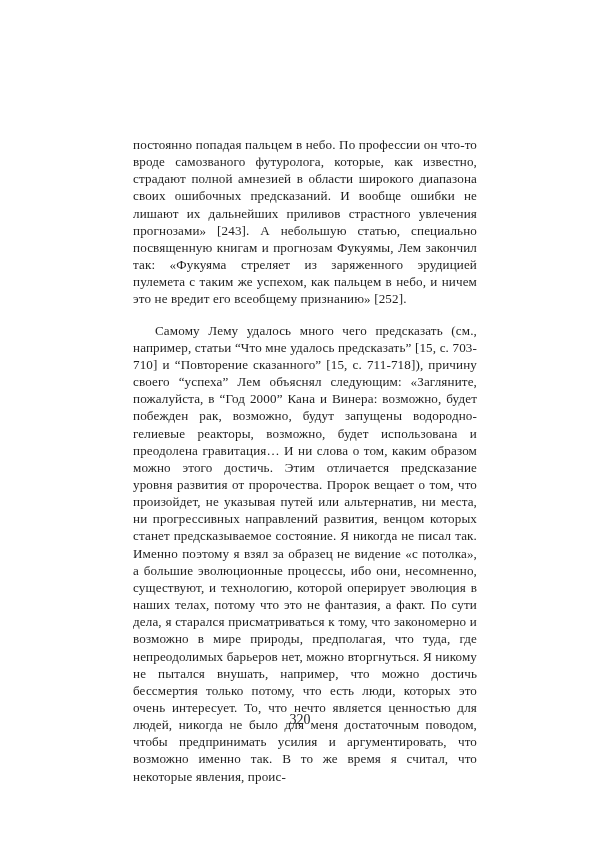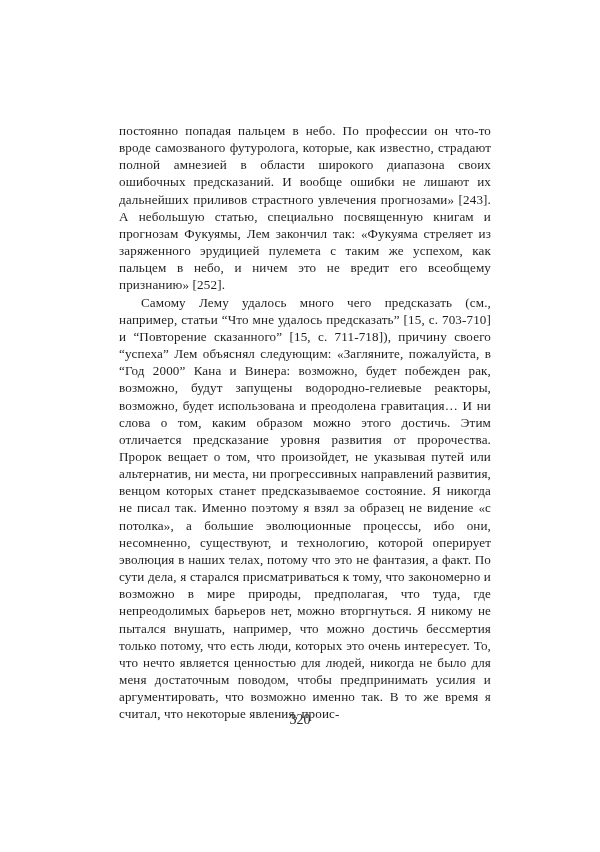--- a/index.html
+++ b/index.html
@@ -21,21 +21,21 @@
     background: #ffffff;
     box-sizing: border-box;
   }
   .text-block {
     position: absolute;
     left: 119px;
     top: 122px;
     width: 372px;
   }
   .para {
-    margin: 0;
+    margin: 14px;
     font-size: 13.1px;
     line-height: 17.15px;
     text-align: justify;
     text-justify: inter-word;
     letter-spacing: 0.01em;
     color: #1e1e1e;
     -webkit-font-smoothing: antialiased;
   }
   .para.indent {
     text-indent: 22px;

